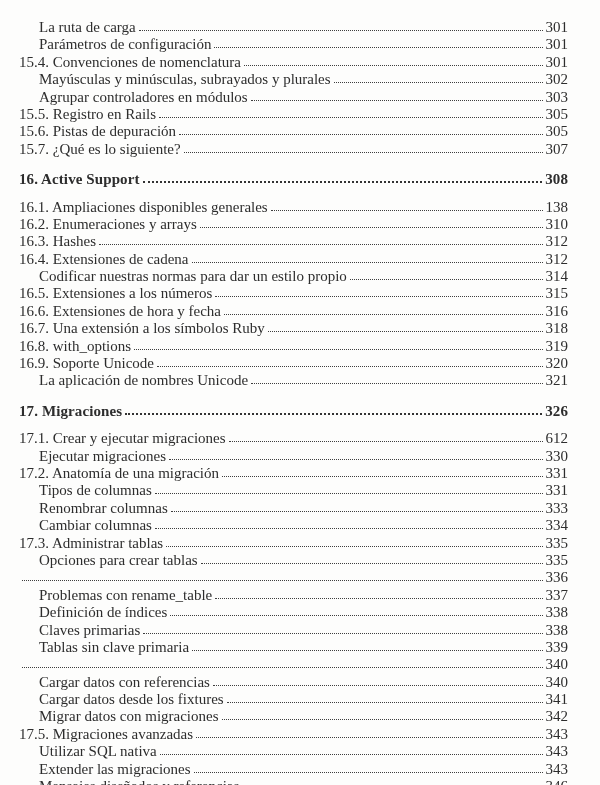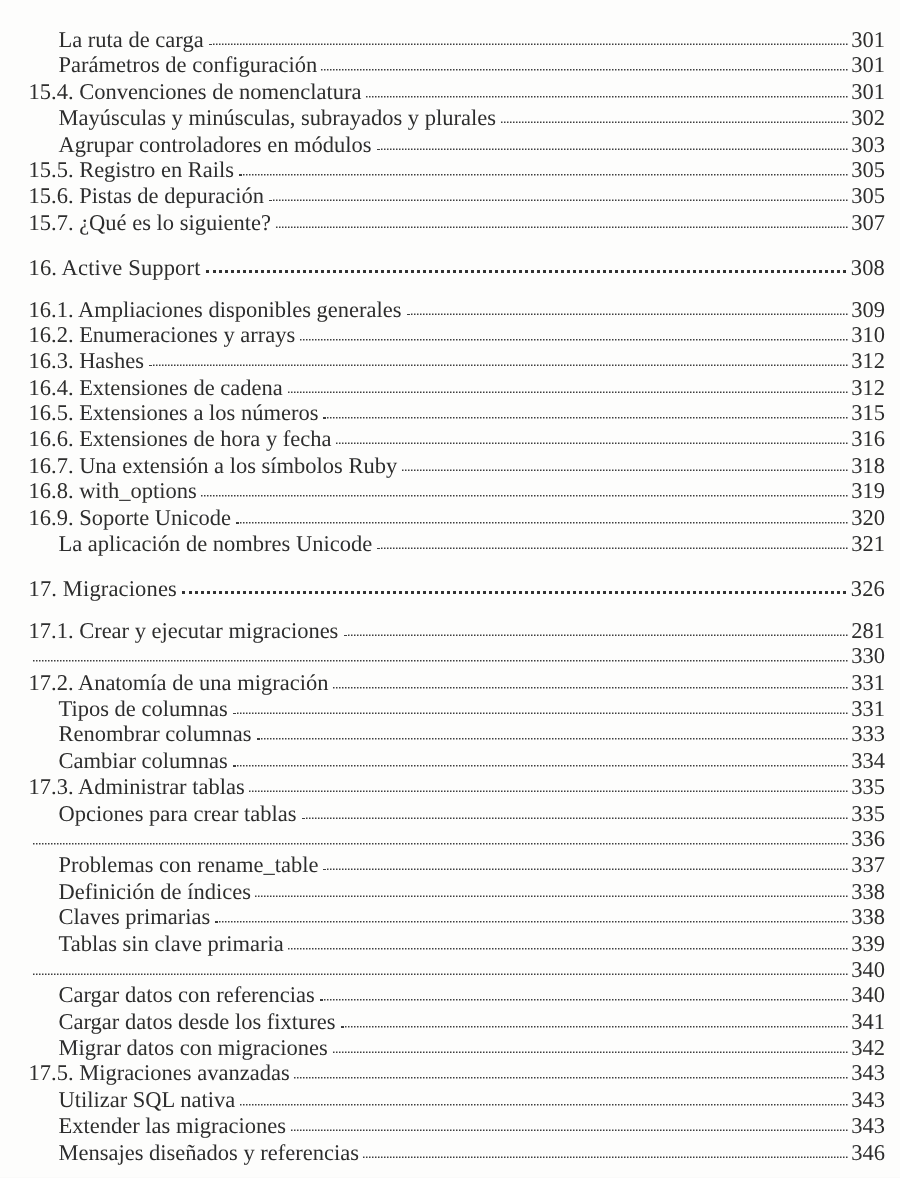--- a/index.html
+++ b/index.html
@@ -6,35 +6,35 @@
   body {
     width: 600px; height: 785px;
     background: #f6f6f4;
     font-family: "Liberation Serif", "DejaVu Serif", serif;
   }
   .doc-page {
     box-sizing: border-box;
     width: 600px; height: 785px;
     background: #fdfdfc;
     color: #2d2d2d;
-    padding: 7px 10px 0 19px;
+    padding: 7px 32px 0 19px;
     overflow: hidden;
     font-size: 15px;
   }
   .toc-list { display: block; }
   .row {
     display: flex;
     align-items: baseline;
     height: 17.4px;
     line-height: 17.4px;
     white-space: nowrap;
   }
   .row.sub .title { padding-left: 20px; }
   .row.chapter {
-    font-weight: normal;
+    font-weight: bold;
     margin-top: 13px;
     margin-bottom: 10px;
     letter-spacing: 0.1px;
   }
   .title { flex: 0 0 auto; }
   .leader {
     flex: 1 1 auto;
     min-width: 10px;
     border-bottom: 1.7px dotted #3e3e3e;
     margin: 0 3px;
@@ -89,36 +89,41 @@
         <span class="pagenum">307</span>
       </div>
       <div class="row chapter">
         <span class="title">16. Active Support</span>
         <span class="leader"></span>
         <span class="pagenum">308</span>
       </div>
       <div class="row section">
         <span class="title">16.1. Ampliaciones disponibles generales</span>
         <span class="leader"></span>
-        <span class="pagenum">309</span>
+        <span class="pagenum">138</span>
       </div>
       <div class="row section">
         <span class="title">16.2. Enumeraciones y arrays</span>
         <span class="leader"></span>
         <span class="pagenum">310</span>
       </div>
       <div class="row section">
         <span class="title">16.3. Hashes</span>
         <span class="leader"></span>
         <span class="pagenum">312</span>
       </div>
       <div class="row section">
         <span class="title">16.4. Extensiones de cadena</span>
         <span class="leader"></span>
         <span class="pagenum">312</span>
+      </div>
+      <div class="row sub">
+        <span class="title">Codificar nuestras normas para dar un estilo propio</span>
+        <span class="leader"></span>
+        <span class="pagenum">314</span>
       </div>
       <div class="row section">
         <span class="title">16.5. Extensiones a los números</span>
         <span class="leader"></span>
         <span class="pagenum">315</span>
       </div>
       <div class="row section">
         <span class="title">16.6. Extensiones de hora y fecha</span>
         <span class="leader"></span>
         <span class="pagenum">316</span>
@@ -144,23 +149,24 @@
         <span class="pagenum">321</span>
       </div>
       <div class="row chapter">
         <span class="title">17. Migraciones</span>
         <span class="leader"></span>
         <span class="pagenum">326</span>
       </div>
       <div class="row section">
         <span class="title">17.1. Crear y ejecutar migraciones</span>
         <span class="leader"></span>
-        <span class="pagenum">281</span>
-      </div>
-      <div class="row sub">
+        <span class="pagenum">612</span>
+      </div>
+      <div class="row sub">
+        <span class="title">Ejecutar migraciones</span>
         <span class="leader"></span>
         <span class="pagenum">330</span>
       </div>
       <div class="row section">
         <span class="title">17.2. Anatomía de una migración</span>
         <span class="leader"></span>
         <span class="pagenum">331</span>
       </div>
       <div class="row sub">
         <span class="title">Tipos de columnas</span>

